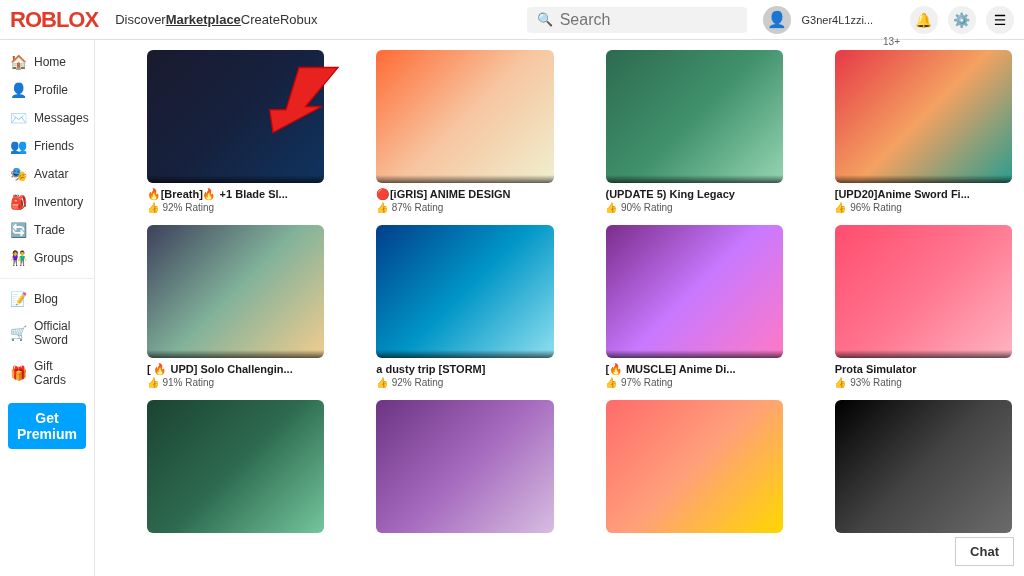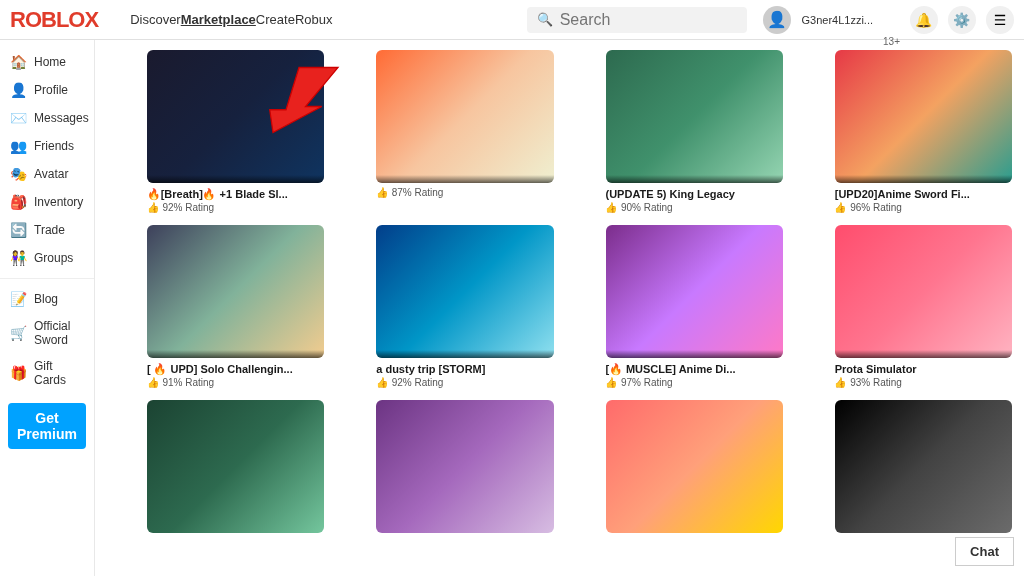--- a/index.html
+++ b/index.html
@@ -15,21 +15,21 @@
       padding: 0 10px;
       gap: 16px;
       flex-shrink: 0;
       z-index: 10;
     }
     .logo {
       font-size: 22px;
       font-weight: 900;
       color: #e03c2b;
       letter-spacing: -1px;
-      margin-right: 16px;
+      margin-right: 1px;
     }
     .nav-links {
       display: flex;
       flex: 1;
     }
     .nav-link {
       font-size: 13px;
       color: #333;
       cursor: pointer;
       font-weight: 500;
@@ -345,20 +345,21 @@
           <div class="game-title">🔥[Breath]🔥 +1 Blade Sl...</div>
           <div class="game-rating">
             <span class="rating-thumb">👍</span>
             <span>92% Rating</span>
           </div>
         </div>
         <div class="game-card">
           <div class="game-thumb thumb-2">
             <div class="game-overlay"></div>
           </div>
+          <div class="game-title">🔴[iGRIS] ANIME DESIGN</div>
           <div class="game-rating">
             <span class="rating-thumb">👍</span>
             <span>87% Rating</span>
           </div>
         </div>
         <div class="game-card">
           <div class="game-thumb thumb-3">
             <div class="game-overlay"></div>
           </div>
           <div class="game-title">(UPDATE 5) King Legacy</div>

